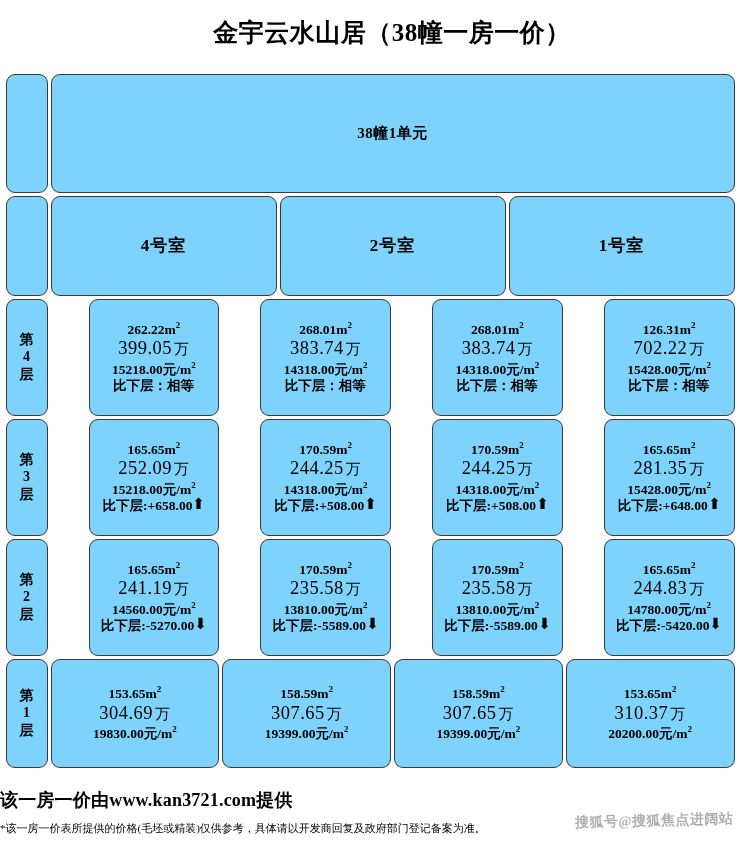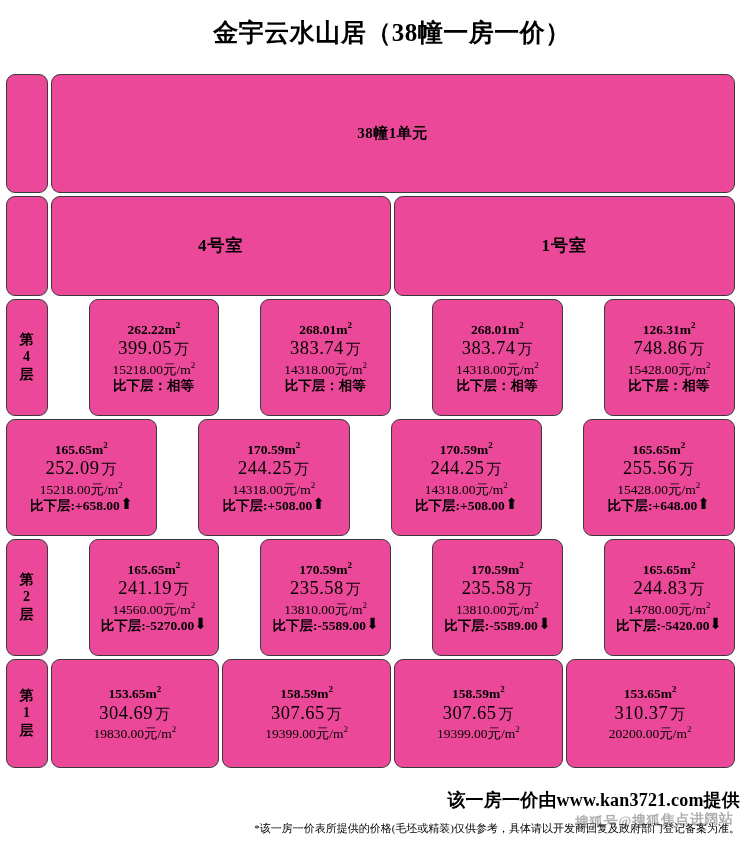--- a/index.html
+++ b/index.html
@@ -50,21 +50,21 @@
   }
 
   .cell {
     border: 1.6px solid #3a3a3a;
     border-radius: 9px;
     box-sizing: border-box;
     margin: 1.5px 1.5px;
     display: flex;
     align-items: center;
     justify-content: center;
-    background: #ec4899;
+    background: #7dd3fc;
     flex-direction: column;
     overflow: hidden;
   }
 
   
   .c-floor { width: 42px; flex: 0 0 42px; }
   .c-unit  { flex: 1 1 auto; }
   .c-room  { flex: 1 1 0; }
 
   
@@ -113,21 +113,21 @@
 
   .d-total {
     font-size: 18.5px;
     font-weight: normal;
     letter-spacing: 0.5px;
   }
   .d-total .unit-wan { font-size: 15px; margin-left: 2px; }
 
   .d-unitprice {
     font-size: 13.5px;
-    font-weight: normal;
+    font-weight: bold;
   }
   .d-unitprice sup { font-size: 9px; vertical-align: super; }
 
   .d-compare {
     font-size: 13.5px;
     font-weight: bold;
     display: flex;
     justify-content: center;
     gap: 0px;
     white-space: nowrap;
@@ -139,21 +139,21 @@
     transform: scaleX(1.15) scaleY(1.1);
     margin-left: 1px;
   }
 
   
   .footer {
     position: absolute;
     left: 0;
     top: 788px;
     width: 740px;
-    text-align: right;
+    text-align: left;
   }
   .footer-main {
     font-size: 18px;
     font-weight: bold;
     letter-spacing: 0.2px;
   }
   .footer-note {
     font-size: 11px;
     font-weight: normal;
     margin-top: 9px;
@@ -188,20 +188,23 @@
         <span class="unit-label">38幢1单元</span>
       </div>
     </div>
 
     <div class="row r-room">
       <div class="cell c-floor"></div>
       <div class="cell c-room">
         <span class="room-label">4号室</span>
       </div>
       <div class="cell c-room">
+        <span class="room-label">2号室</span>
+      </div>
+      <div class="cell c-room">
         <span class="room-label">1号室</span>
       </div>
     </div>
 
     <div class="row r-data">
       <div class="cell c-floor">
         <span class="floor-label">第4层</span>
       </div>
       <div class="cell c-room">
         <div class="unit-data">
@@ -232,31 +235,34 @@
           <div class="d-unitprice"><span>14318.00元/m</span><sup>2</sup></div>
           <div class="d-compare">
               <span>比下层：相等</span>
               <span class="arrow"></span>
             </div>
         </div>
       </div>
       <div class="cell c-room">
         <div class="unit-data">
           <div class="d-area"><span>126.31m</span><sup>2</sup></div>
-          <div class="d-total"><span>748.86</span><span class="unit-wan">万</span></div>
+          <div class="d-total"><span>702.22</span><span class="unit-wan">万</span></div>
           <div class="d-unitprice"><span>15428.00元/m</span><sup>2</sup></div>
           <div class="d-compare">
               <span>比下层：相等</span>
               <span class="arrow"></span>
             </div>
         </div>
       </div>
     </div>
 
     <div class="row r-data">
+      <div class="cell c-floor">
+        <span class="floor-label">第3层</span>
+      </div>
       <div class="cell c-room">
         <div class="unit-data">
           <div class="d-area"><span>165.65m</span><sup>2</sup></div>
           <div class="d-total"><span>252.09</span><span class="unit-wan">万</span></div>
           <div class="d-unitprice"><span>15218.00元/m</span><sup>2</sup></div>
           <div class="d-compare">
               <span>比下层:+658.00</span>
               <span class="arrow">⬆</span>
             </div>
         </div>
@@ -279,21 +285,21 @@
           <div class="d-unitprice"><span>14318.00元/m</span><sup>2</sup></div>
           <div class="d-compare">
               <span>比下层:+508.00</span>
               <span class="arrow">⬆</span>
             </div>
         </div>
       </div>
       <div class="cell c-room">
         <div class="unit-data">
           <div class="d-area"><span>165.65m</span><sup>2</sup></div>
-          <div class="d-total"><span>255.56</span><span class="unit-wan">万</span></div>
+          <div class="d-total"><span>281.35</span><span class="unit-wan">万</span></div>
           <div class="d-unitprice"><span>15428.00元/m</span><sup>2</sup></div>
           <div class="d-compare">
               <span>比下层:+648.00</span>
               <span class="arrow">⬆</span>
             </div>
         </div>
       </div>
     </div>
 
     <div class="row r-data">

